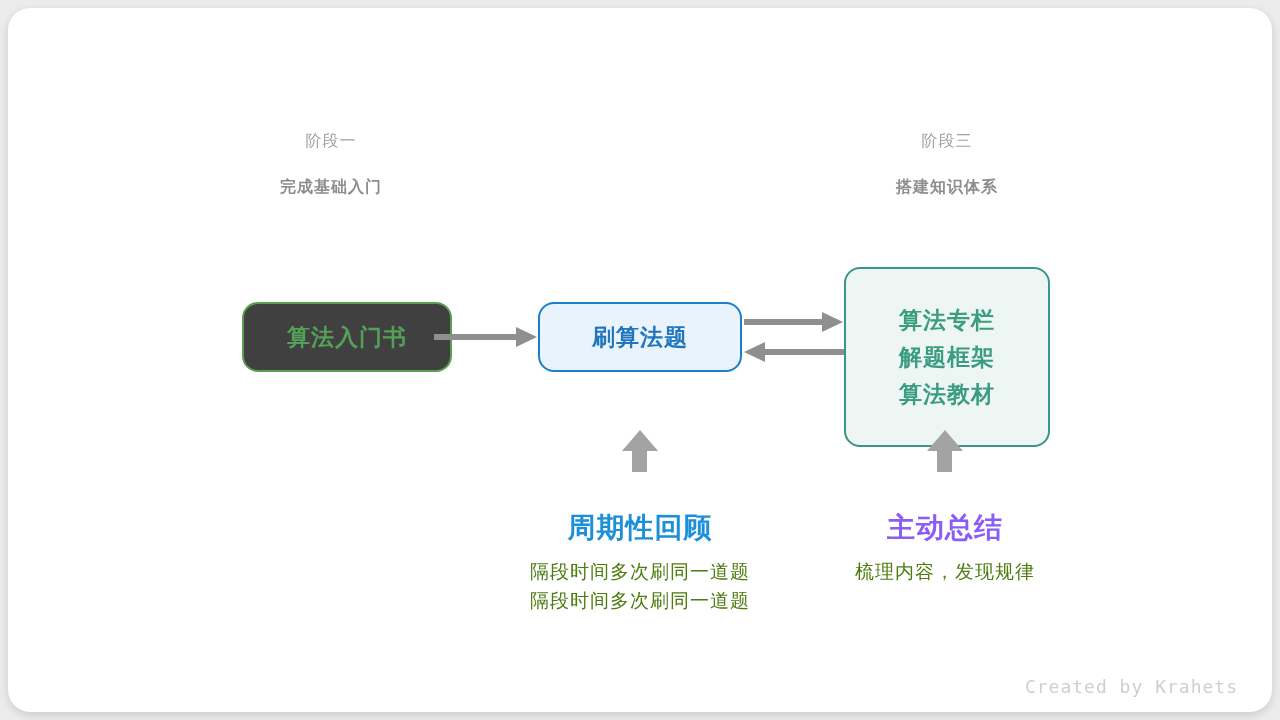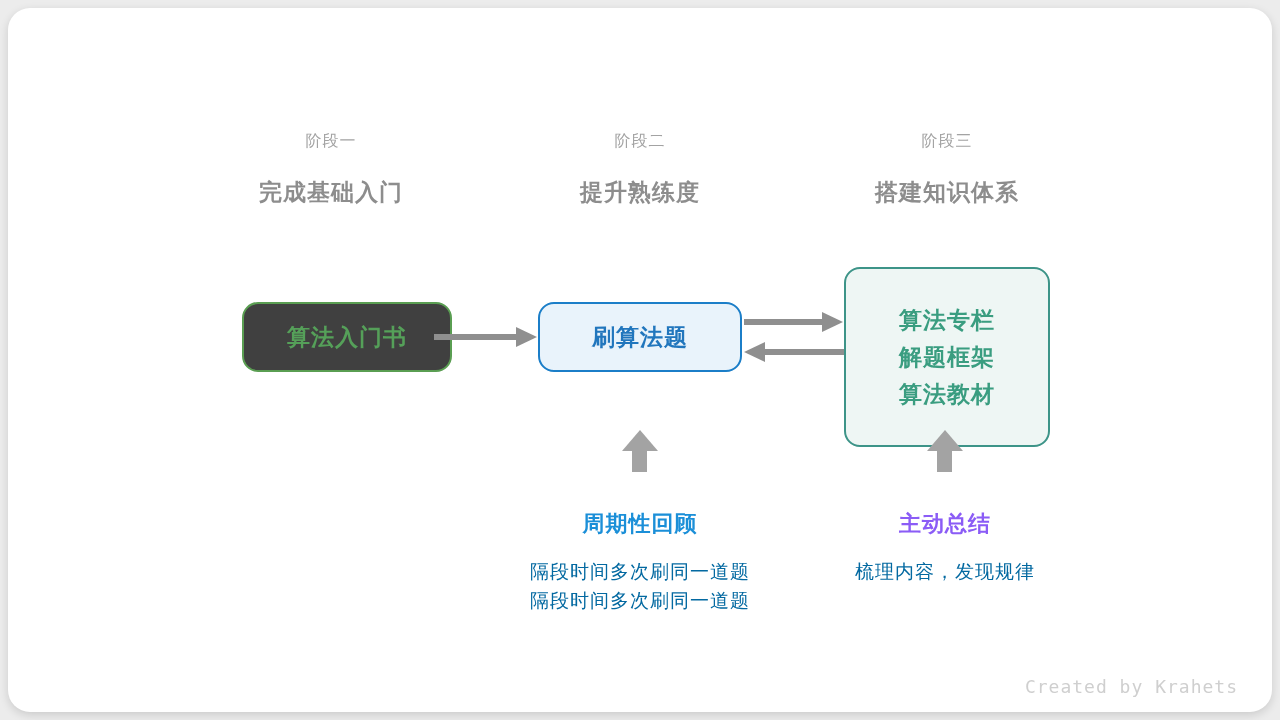--- a/index.html
+++ b/index.html
@@ -15,21 +15,21 @@
     position: absolute;
     left: 8px; top: 8px;
     width: 1264px; height: 704px;
     background: #ffffff;
     border-radius: 22px;
     box-shadow: 0 3px 10px rgba(0,0,0,0.14);
   }
   
   .stage-header { position: absolute; width: 260px; text-align: center; }
   .stage-label  { font-size: 16px; font-weight: 400; color: #a3a3a3; letter-spacing: 1px; }
-  .stage-subtitle { margin-top: 25px; font-size: 23px; font-weight: 700; color: #8d8d8d; letter-spacing: 1px; }
+  .stage-subtitle { margin-top: 25px; font-size: 16px; font-weight: 700; color: #8d8d8d; letter-spacing: 1px; }
   .hdr-1 { left: 201px; top: 131px; }
   .hdr-2 { left: 510px; top: 131px; }
   .hdr-3 { left: 817px; top: 131px; }
   
   .node {
     position: absolute;
     border-radius: 16px;
     display: flex;
     flex-direction: column;
     align-items: center;
@@ -58,50 +58,46 @@
   .h-head.left  { border-right: 21px solid #8f8f8f; }
   
   .up-head {
     position: absolute; width: 0; height: 0;
     border-left: 18px solid transparent;
     border-right: 18px solid transparent;
     border-bottom: 21px solid #a3a3a3;
   }
   .up-body { position: absolute; width: 15px; height: 22px; background: #a3a3a3; }
   
-  .anno-title { position: absolute; width: 300px; text-align: center; font-size: 22px; font-weight: 700; letter-spacing: 1px; }
+  .anno-title { position: absolute; width: 300px; text-align: center; font-size: 28px; font-weight: 700; letter-spacing: 1px; }
   .anno-title.blue { color: #1b8fd8; }
   .anno-title.teal { color: #8b5cf6; }
   .anno-desc {
     position: absolute; width: 340px; text-align: center;
-    font-size: 19px; color: #0369a1; line-height: 29px; letter-spacing: 1px;
+    font-size: 19px; color: #4d7c0f; line-height: 29px; letter-spacing: 1px;
   }
   
   .footer-credit {
     position: absolute;
     right: 42px; top: 676px;
     font-family: "DejaVu Sans Mono", monospace;
     font-size: 18px;
     color: #cfcfcf;
     letter-spacing: 1px;
   }
 </style>
 </head>
 <body>
 
 <div class="page">
   <div class="card"></div>
 
   <div class="stage-header hdr-1">
     <div class="stage-label">阶段一</div>
     <div class="stage-subtitle">完成基础入门</div>
-  </div>
-  <div class="stage-header hdr-2">
-    <div class="stage-label">阶段二</div>
-    <div class="stage-subtitle">提升熟练度</div>
   </div>
   <div class="stage-header hdr-3">
     <div class="stage-label">阶段三</div>
     <div class="stage-subtitle">搭建知识体系</div>
   </div>
 
   <div class="node node-1">
     <div class="node-line">算法入门书</div>
   </div>
   <div class="node node-2">

